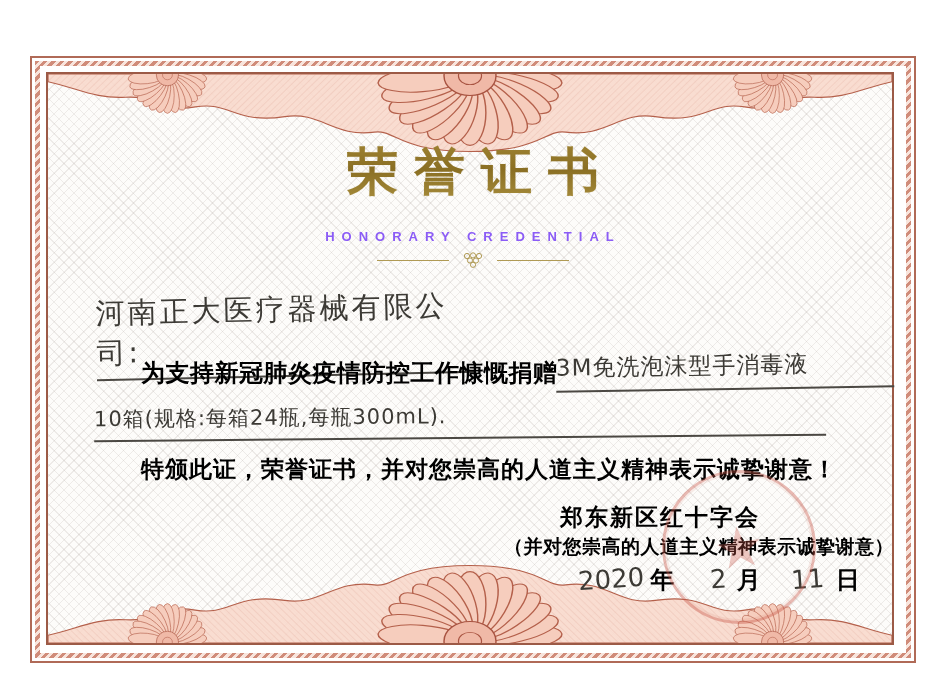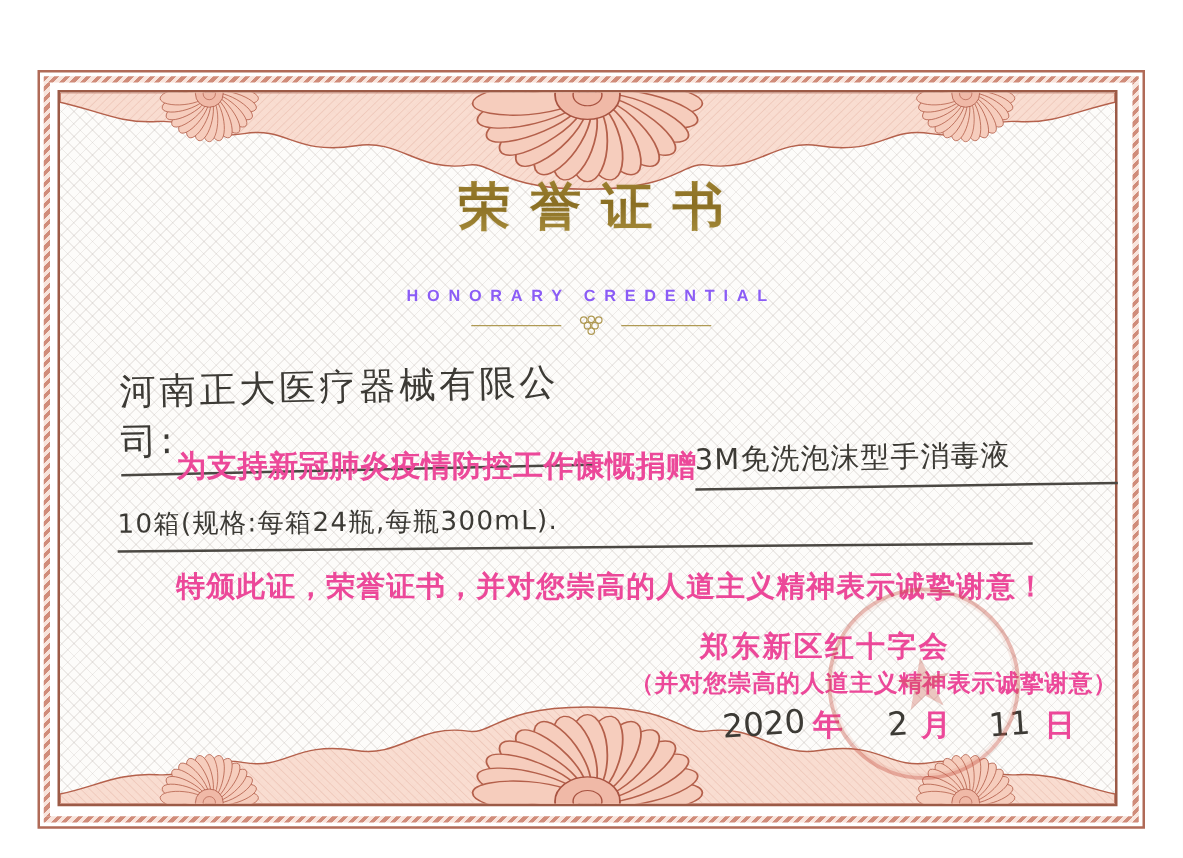--- a/index.html
+++ b/index.html
@@ -27,35 +27,35 @@
     overflow:hidden;
   }
   .lace{position:absolute;left:0;width:100%;height:92px;}
   .lace-top{top:0;}
   .lace-bottom{bottom:0;transform:scaleY(-1);}
   
   .content{position:absolute;inset:0;}
   .abs{position:absolute;}
   .title{
     top:138px;left:0;right:0;text-align:center;
-    font-size:41px;font-weight:900;letter-spacing:16px;padding-left:16px;
+    font-size:51px;font-weight:900;letter-spacing:16px;padding-left:16px;
     font-family:"Liberation Sans", sans-serif;
     background:linear-gradient(180deg,#a98d3a 0%,#8a6f24 45%,#b79d4a 100%);
     -webkit-background-clip:text;background-clip:text;color:transparent;
     text-shadow:0 0 1px rgba(138,111,36,.25);
   }
   .subtitle{
     top:229px;left:0;right:0;text-align:center;
     font-size:13px;font-weight:700;letter-spacing:7px;color:#8b5cf6;
   }
   .divider{
     top:252px;left:0;right:0;display:flex;justify-content:center;align-items:center;gap:9px;
   }
   .divider .rule{width:72px;height:0;border-top:1.5px solid #b09a54;}
-  .printed{font-family:"Liberation Serif", serif;font-weight:700;color:#ec4899;}
+  .printed{font-family:"Liberation Serif", serif;font-weight:700;color:#000000;}
   .hand{font-family:"DejaVu Sans", sans-serif;color:#3c3a35;}
   .recipient{
     left:96px;top:290px;width:378px;font-size:29px;letter-spacing:3px;
     padding-bottom:5px;border-bottom:2px solid #4b4843;transform:rotate(-1.3deg);
   }
   .stmt{left:141px;top:357px;font-size:24px;letter-spacing:0.5px;}
   .donation-item{
     left:556px;top:350px;width:338px;font-size:23px;letter-spacing:1px;
     padding-bottom:7px;border-bottom:2px solid #4b4843;transform:rotate(-0.9deg);
   }

